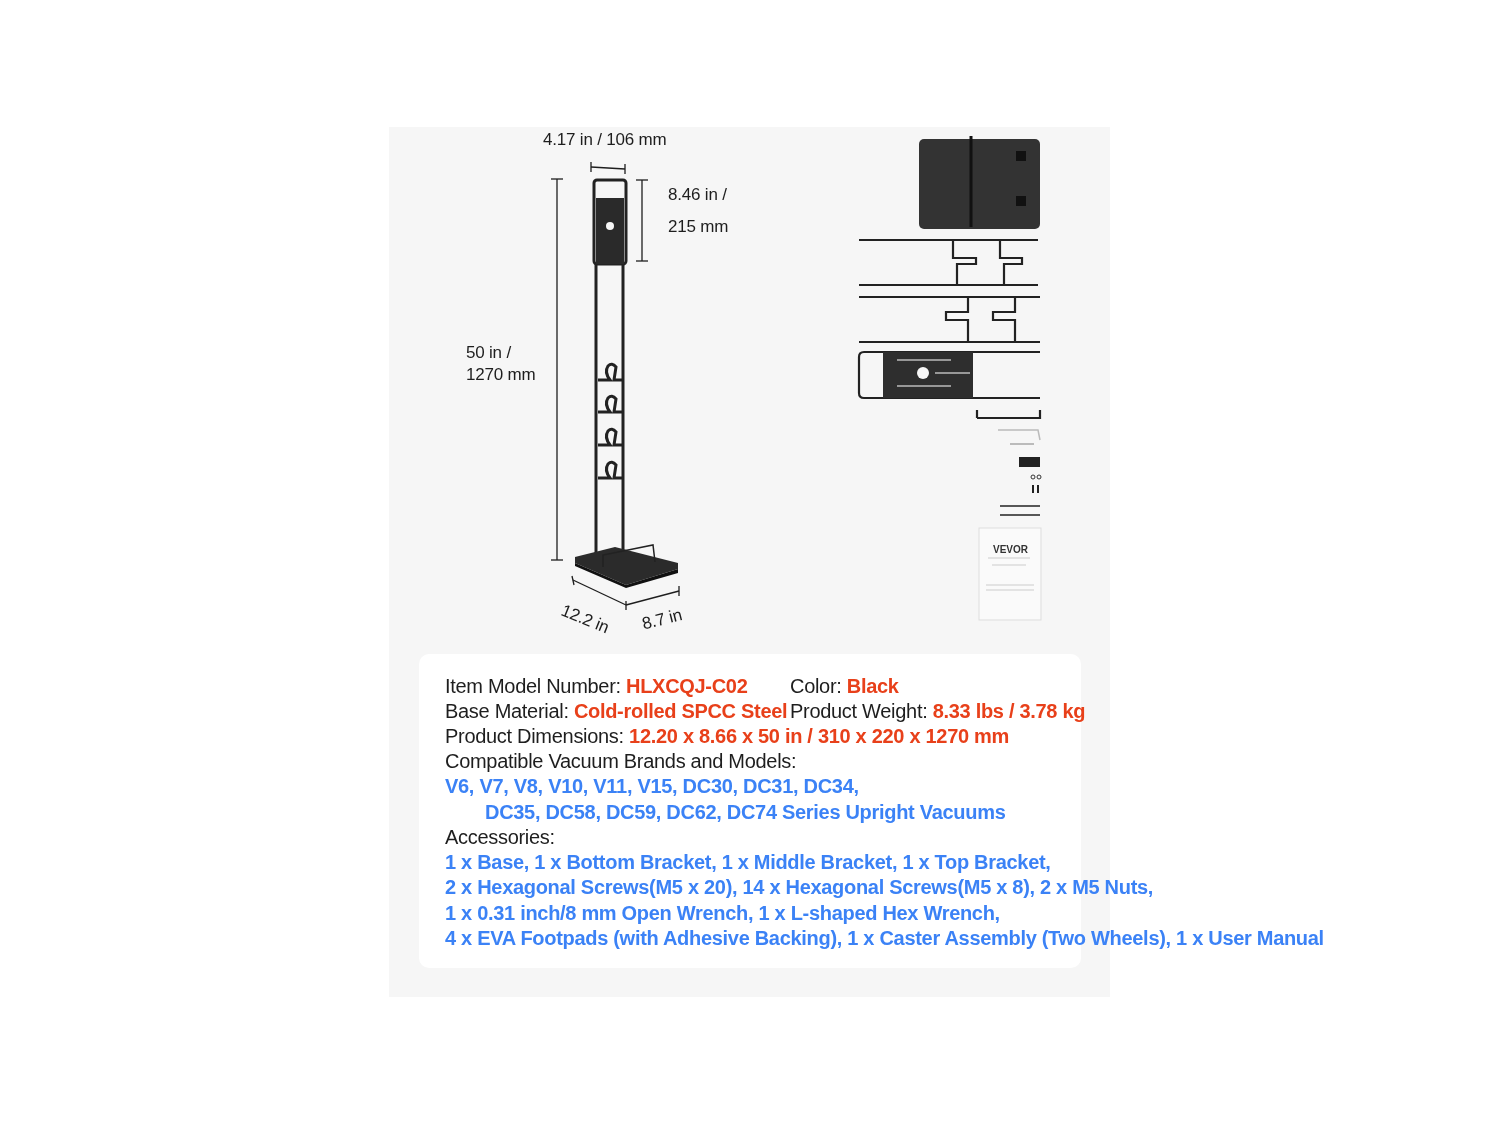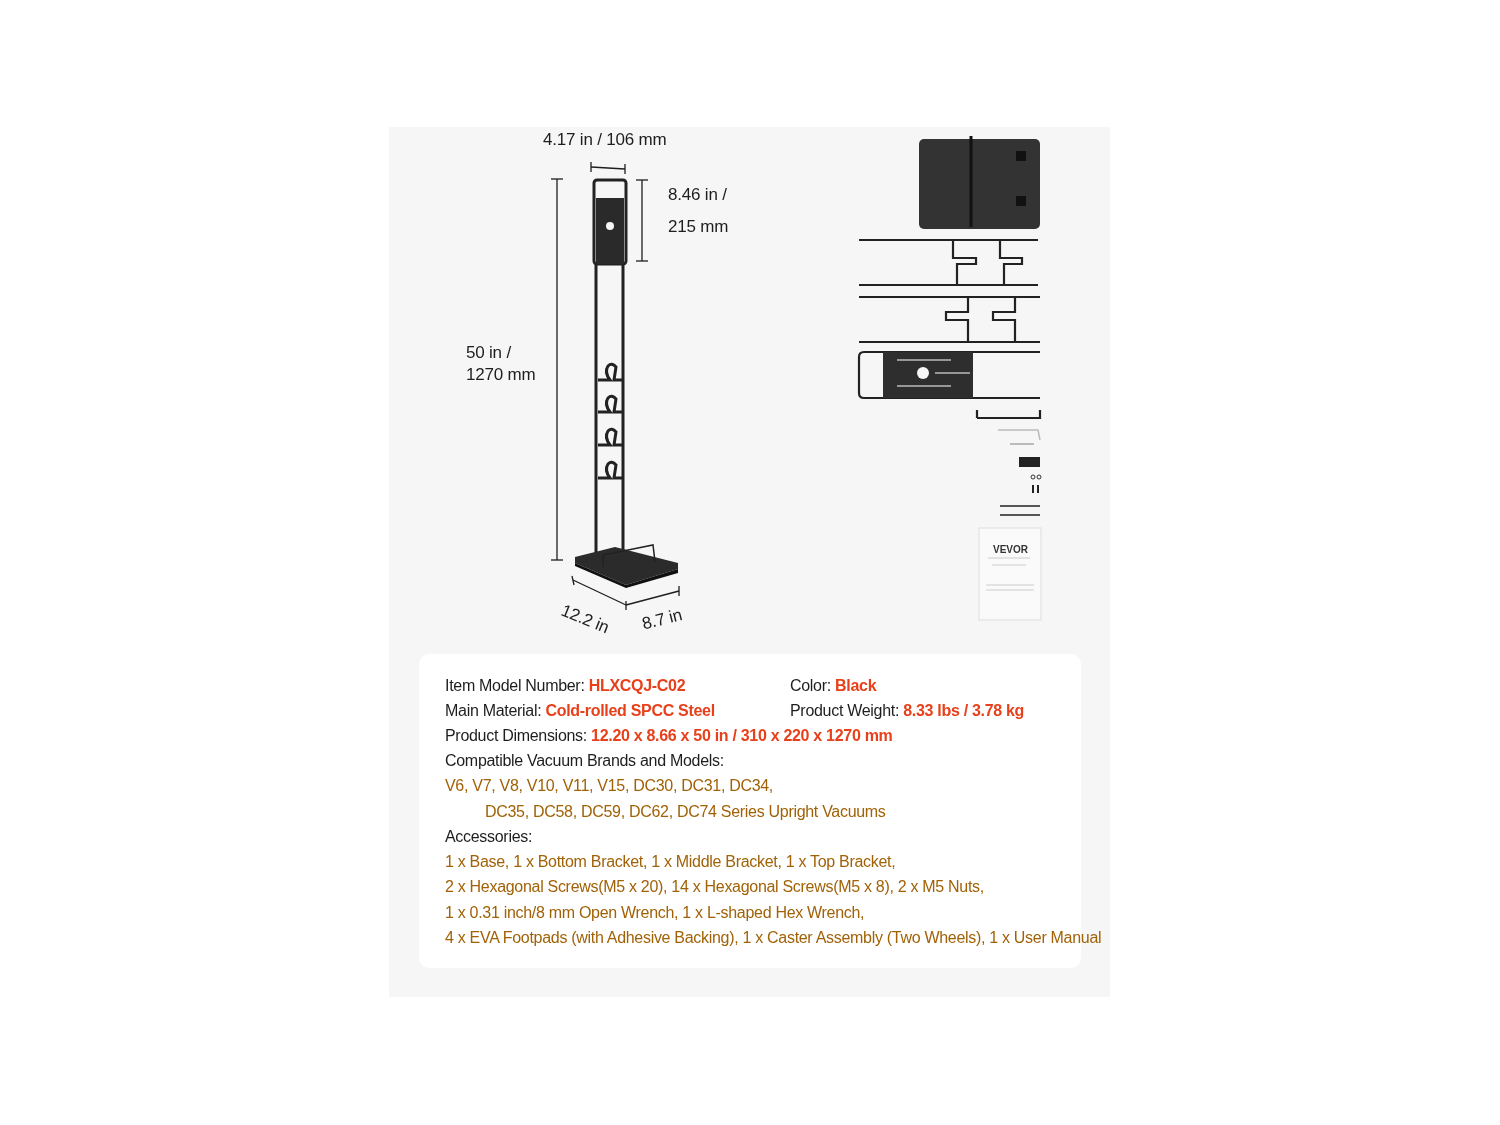--- a/index.html
+++ b/index.html
@@ -1,23 +1,23 @@
 <!DOCTYPE html>
 <html><head>
 <meta charset="utf-8">
 <style>
   html, body { margin:0; padding:0; background:#ffffff; }
   body { width:1500px; height:1125px; position:relative; overflow:hidden; font-family:"Liberation Sans", sans-serif; }
   #panel { position:absolute; left:389px; top:127px; width:721px; height:870px; background:#f6f6f6; }
   .dim-label { position:absolute; font-size:17px; color:#1e1e1e; line-height:22px; font-family:"Liberation Sans", sans-serif; letter-spacing:-0.2px; }
   #spec-card { position:absolute; left:419px; top:654px; width:662px; height:314px; background:#ffffff; border-radius:10px; }
-  .spec-row { position:absolute; font-size:16px; line-height:18px; color:#1e1e1e; white-space:nowrap; letter-spacing:-0.3px; }
+  .spec-row { position:absolute; font-size:20px; line-height:18px; color:#1e1e1e; white-space:nowrap; letter-spacing:-0.3px; }
   .spec-row .k { color:#1e1e1e; }
   .spec-row .v { color:#e8401a; font-weight:bold; }
-  .red { color:#a16207; font-weight:normal; }
+  .red { color:#3b82f6; font-weight:bold; }
   svg { position:absolute; overflow:visible; }
 </style>
 </head>
 <body>
 
 <div id="panel"></div>
 
 <div class="dim-label" style="left:543px;top:129px;">4.17 in / 106 mm</div>
 <div class="dim-label" style="left:668px;top:184px;">8.46 in /</div>
 <div class="dim-label" style="left:668px;top:216px;">215 mm</div>
@@ -121,21 +121,21 @@
   <line x1="992" y1="565" x2="1026" y2="565" stroke="#ccc"></line>
   <line x1="986" y1="585" x2="1034" y2="585" stroke="#ccc"></line>
   <line x1="986" y1="590" x2="1034" y2="590" stroke="#ccc"></line>
 </svg>
 <div style="position:absolute;left:993px;top:544px;font-size:10px;font-weight:bold;color:#333;">VEVOR</div>
 
 <div id="spec-card"></div>
 
 <div class="spec-row" style="left:445px;top:677px;"><span class="k">Item Model Number: </span><span class="v">HLXCQJ-C02</span></div>
 <div class="spec-row" style="left:790px;top:677px;"><span class="k">Color: </span><span class="v">Black</span></div>
-<div class="spec-row" style="left:445px;top:702px;"><span class="k">Main Material: </span><span class="v">Cold-rolled SPCC Steel</span></div>
+<div class="spec-row" style="left:445px;top:702px;"><span class="k">Base Material: </span><span class="v">Cold-rolled SPCC Steel</span></div>
 <div class="spec-row" style="left:790px;top:702px;"><span class="k">Product Weight: </span><span class="v">8.33 lbs / 3.78 kg</span></div>
 <div class="spec-row" style="left:445px;top:727px;"><span class="k">Product Dimensions: </span><span class="v">12.20 x 8.66 x 50 in / 310 x 220 x 1270 mm</span></div>
 <div class="spec-row" style="left:445px;top:752px;">Compatible Vacuum Brands and Models:</div>
 <div class="spec-row red" style="left:445px;top:777px;">V6, V7, V8, V10, V11, V15, DC30, DC31, DC34,</div>
 <div class="spec-row red" style="left:445px;top:803px;margin-left:40px;">DC35, DC58, DC59, DC62, DC74 Series Upright Vacuums</div>
 <div class="spec-row" style="left:445px;top:828px;">Accessories:</div>
 <div class="spec-row red" style="left:445px;top:853px;">1 x Base, 1 x Bottom Bracket, 1 x Middle Bracket, 1 x Top Bracket,</div>
 <div class="spec-row red" style="left:445px;top:878px;">2 x Hexagonal Screws(M5 x 20), 14 x Hexagonal Screws(M5 x 8), 2 x M5 Nuts,</div>
 <div class="spec-row red" style="left:445px;top:904px;">1 x 0.31 inch/8 mm Open Wrench, 1 x L-shaped Hex Wrench,</div>
 <div class="spec-row red" style="left:445px;top:929px;text-align:right;">4 x EVA Footpads (with Adhesive Backing), 1 x Caster Assembly (Two Wheels), 1 x User Manual</div>

